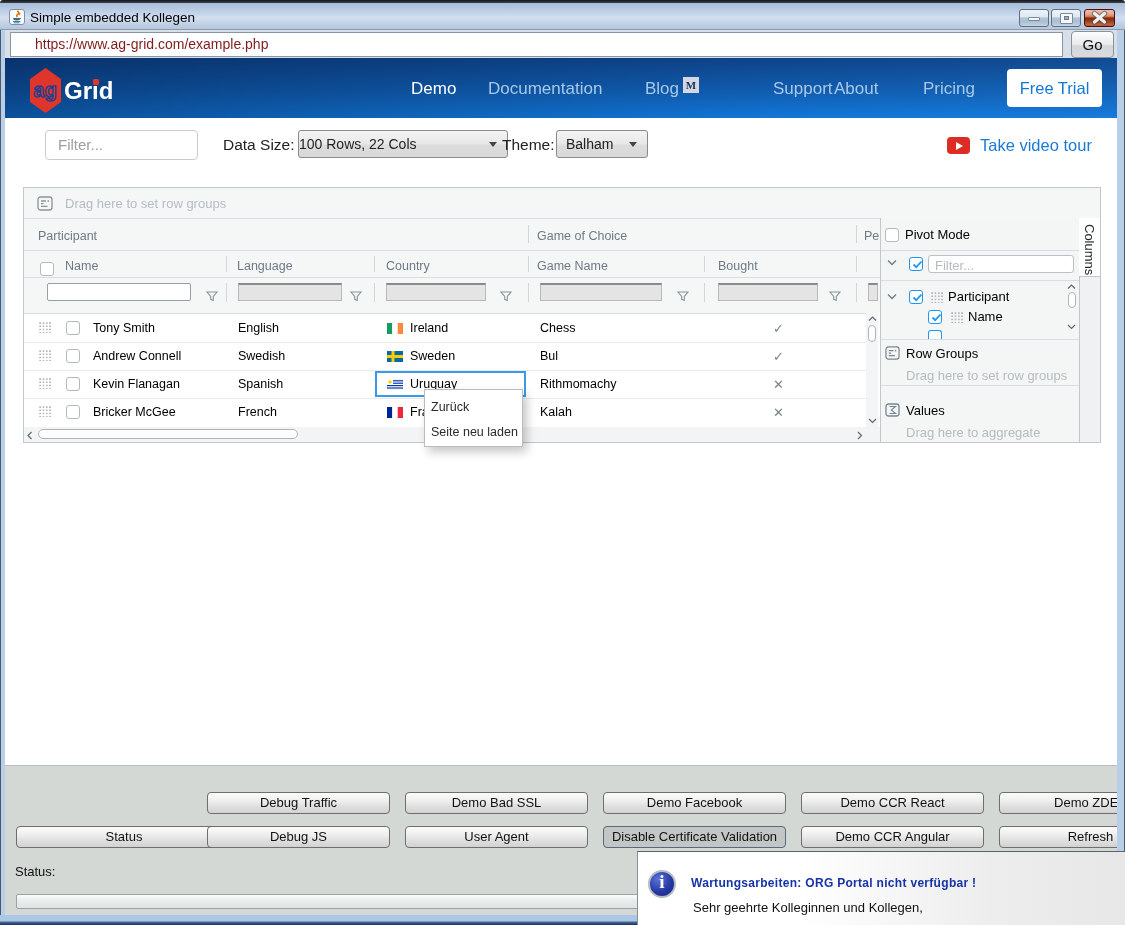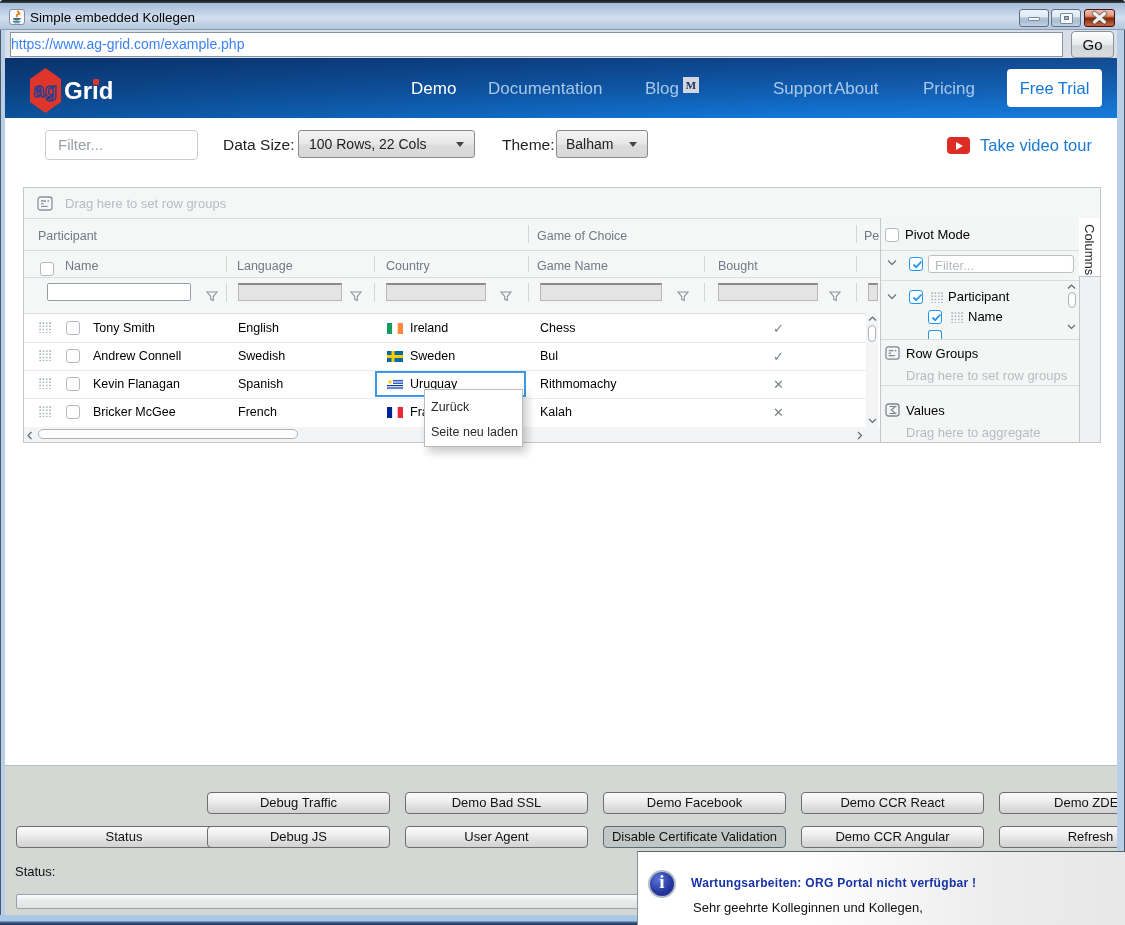--- a/index.html
+++ b/index.html
@@ -19,21 +19,21 @@
 #javaicon { left:9px; top:9px; width:16px; height:16px; background:#fbfbfb; border:1px solid #7e90a4; border-radius:3px; }
 #wintitle { left:30px; top:10px; font-size:13.5px; color:#000; }
 .capbtn { top:9px; width:30px; height:18px; border:1px solid #5f6f80; border-radius:3px;
   background:linear-gradient(#ecf3fa 0%, #dfe9f3 44%, #b4c6d8 48%, #aabfd4 70%, #c2d2e2 100%); }
 #btn-min { left:1019px; } #btn-max { left:1051px; }
 #btn-close { left:1084px; width:31px; border:1px solid #47100a;
   background:linear-gradient(#efc0ae 0%, #e2a184 30%, #c96f48 44%, #93391a 48%, #7e2a0e 55%, #a34a24 75%, #c4633a 92%, #b05530 100%); border-color:#471019; }
 
 
 #urlrow { left:1px; top:30px; width:1123px; height:29px; background:#d9dfe7; }
-#urlinput { left:9px; top:2px; width:1053px; height:25px; background:#fff; border:1px solid #8795a5; font-size:14px; color:#3b82f6; line-height:23px; padding-left:0; }
+#urlinput { left:9px; top:2px; width:1053px; height:25px; background:#fff; border:1px solid #8795a5; font-size:14px; color:#7f1d1d; line-height:23px; padding-left:24px; }
 #gobtn { left:1070px; top:1px; width:43px; height:27px; border:1px solid #8a9199; border-radius:4px;
   background:linear-gradient(#fdfdfd, #e8eaec 50%, #d4d7da 55%, #d9dcdf); font-size:15px; color:#111; text-align:center; line-height:25px; }
 
 
 #agheader { left:1px; top:58px; width:1116px; height:60px; background:linear-gradient(100deg, rgba(5,35,80,0.45), rgba(30,120,220,0.08) 70%, rgba(60,160,255,0.12)), linear-gradient(#0d3f82, #0f5bad 55%, #1177d8); }
 #aghex { left:29px; top:10px; width:31px; height:45px; }
 #aglogograd { left:63px; top:19px; font-size:24px; font-weight:bold; color:#fff; letter-spacing:0px; }
 #agidot { left:92px; top:21px; width:6px; height:6px; background:#e0352b; border-radius:1.5px; }
 .nav { top:21px; font-size:17px; color:#a9c8e8; }
 .nav.on { color:#fff; }
@@ -140,21 +140,21 @@
   <div class="abs nav" style="left:644px;">Blog</div>
   <div class="abs" id="mbadge">M</div>
   <div class="abs nav" style="left:772px;">Support</div>
   <div class="abs nav" style="left:833px;">About</div>
   <div class="abs nav" style="left:922px;">Pricing</div>
   <div class="abs" id="freetrial">Free Trial</div>
 </div>
 <div class="abs" id="toolbar">
   <div class="abs" id="filterbox">Filter...</div>
   <div class="abs tlabel" style="left:222px;">Data Size:</div>
-  <div class="abs combo" style="left:297px; width:177px; padding-left:10px;">100 Rows, 22 Cols<span class="arr"></span></div>
+  <div class="abs combo" style="left:297px; width:210px; ">100 Rows, 22 Cols<span class="arr"></span></div>
   <div class="abs tlabel" style="left:501px;">Theme:</div>
   <div class="abs combo" style="left:555px; width:92px; padding-left:9px;">Balham<span class="arr"></span></div>
   <div class="abs" id="ytbtn"></div>
   <div class="abs" id="tourlink">Take video tour</div>
 </div>
 <div class="abs" id="grid">
 
   <div class="hdrbg" style="left:0;top:0;width:1076px;height:125px;"></div>
 
   <svg class="icon16" style="left:13px;top:8px;" width="16" height="15" viewBox="0 0 16 15" fill="none" stroke="#8a959c" stroke-width="1.3">

